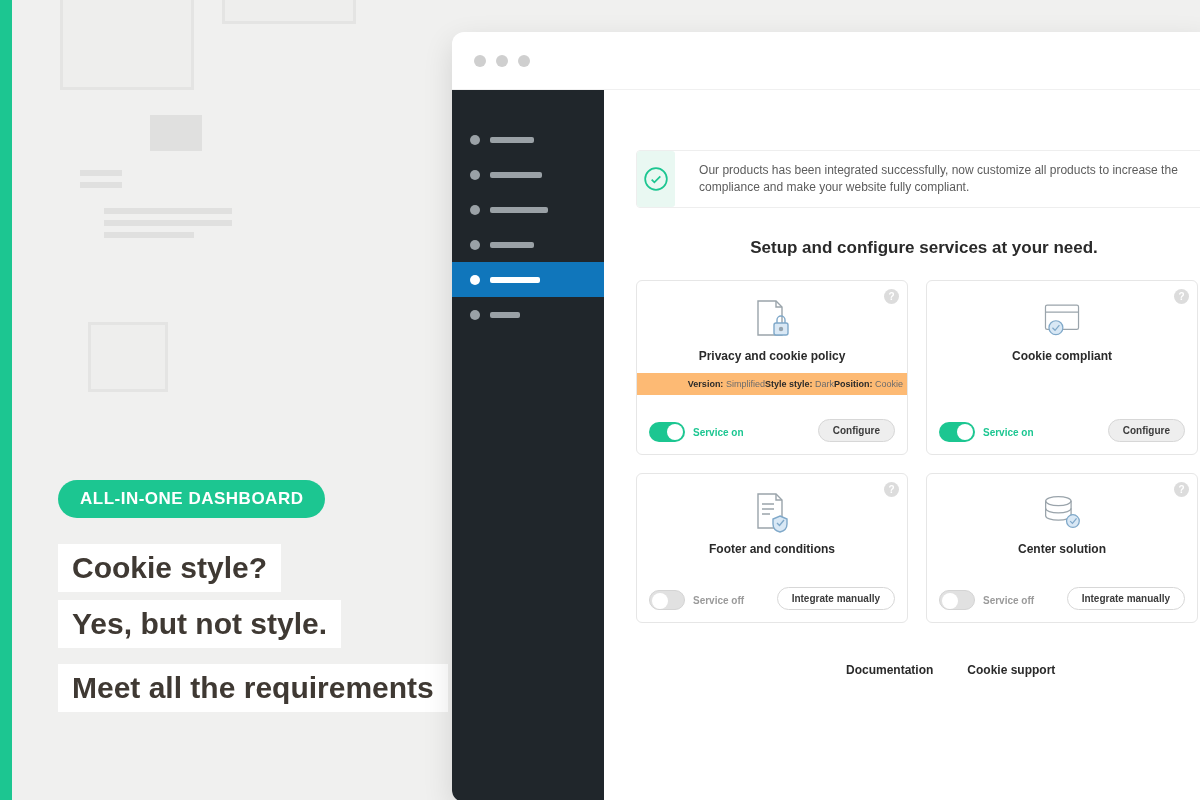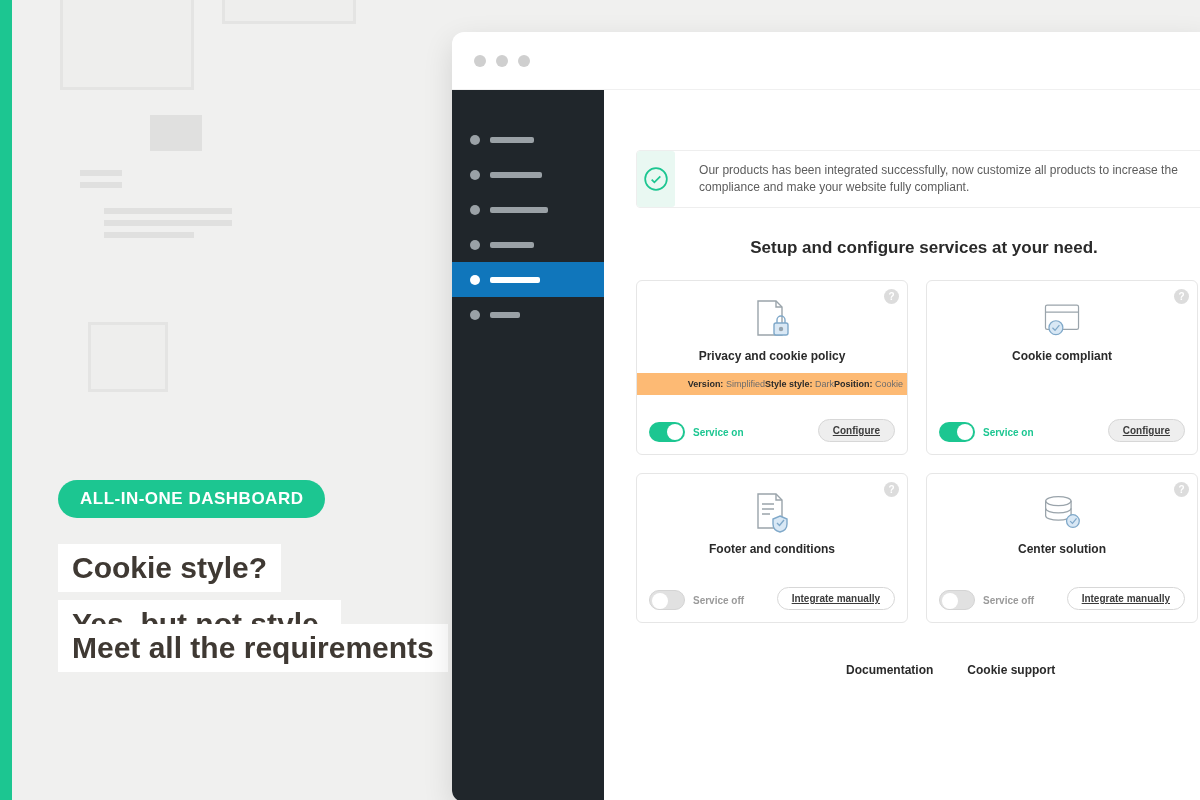--- a/index.html
+++ b/index.html
@@ -206,21 +206,20 @@
   .svc-lbl.on { color:#1cc691; }
   .svc-lbl.off { color:#9a9a9a; }
   .btn {
     border:1px solid #d7d7d7;
     background:#eeeeee;
     border-radius:14px;
     font-size:10px;
     font-weight:600;
     color:#3b3b3b;
     padding:5px 14px;
-    text-decoration:underline;
   }
   .btn.outline { background:#fff; }
 
   .card.short { height: 150px; }
 
   .footer-links {
     position:absolute;
     bottom:22px;
     left: 640px;
     right:0;
@@ -242,21 +241,21 @@
 <div class="bg-wire blk" style="left:80px; top:170px; width:42px; height:6px;"></div>
 <div class="bg-wire blk" style="left:80px; top:182px; width:42px; height:6px;"></div>
 <div class="bg-wire blk" style="left:104px; top:208px; width:128px; height:6px;"></div>
 <div class="bg-wire blk" style="left:104px; top:220px; width:128px; height:6px;"></div>
 <div class="bg-wire blk" style="left:104px; top:232px; width:90px; height:6px;"></div>
 <div class="bg-wire" style="left:88px; top:322px; width:80px; height:70px;"></div>
 
 <div class="pill">ALL-IN-ONE DASHBOARD</div>
 <div class="headline" style="top:544px;">Cookie style?</div>
 <div class="headline" style="top:600px;">Yes, but not style.</div>
-<div class="headline" style="top:624px;">Meet all the requirements</div>
+<div class="headline" style="top:664px;">Meet all the requirements</div>
 
 <div class="app">
   <div class="chrome">
     <div class="dot"></div>
     <div class="dot"></div>
     <div class="dot"></div>
   </div>
   <div class="app-body">
     <div class="sidebar">
       <div class="snav">

